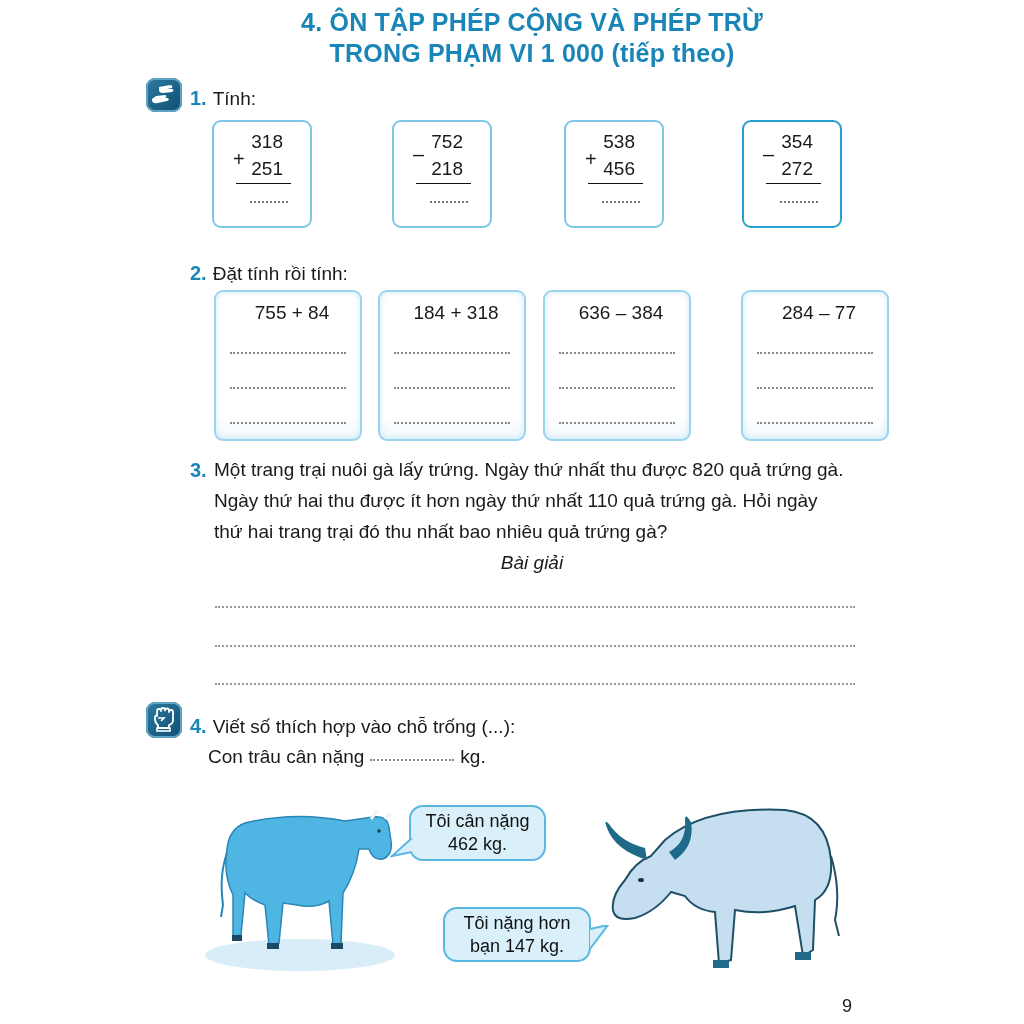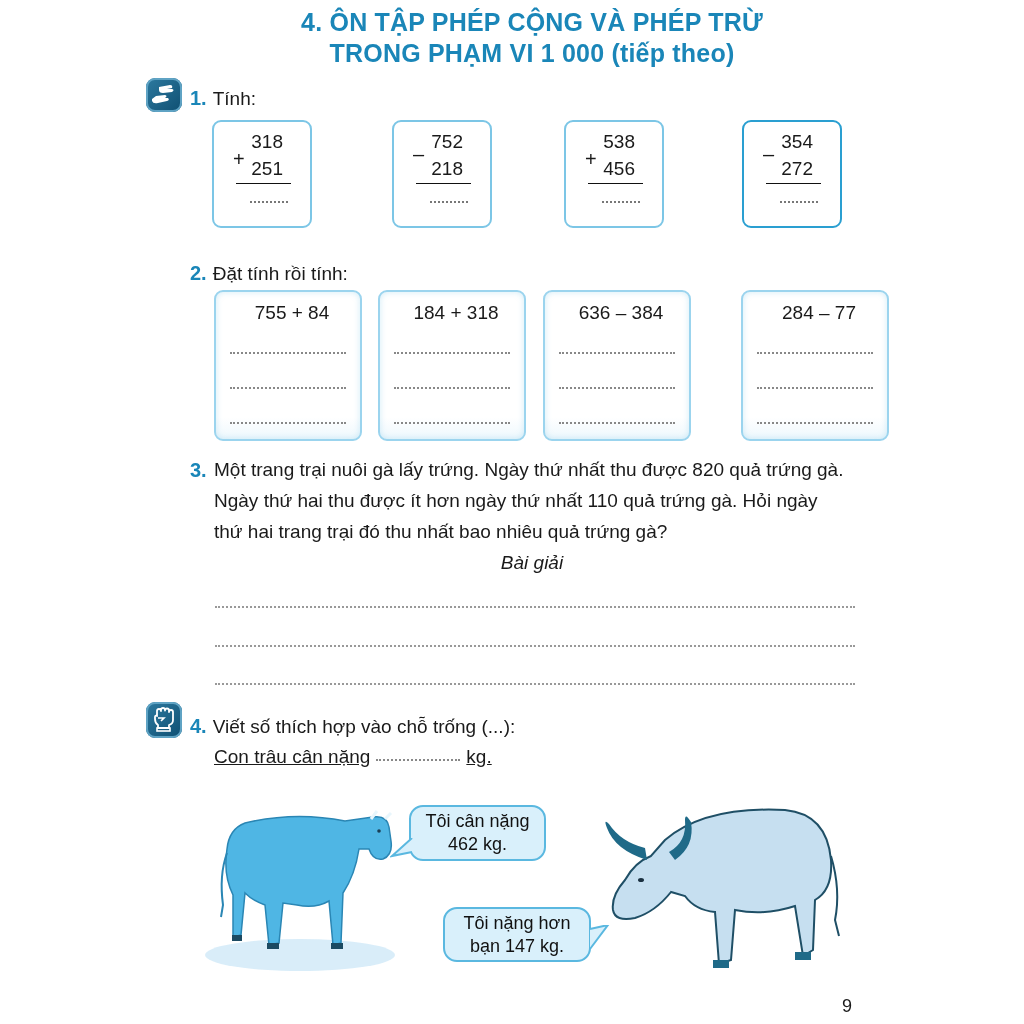--- a/index.html
+++ b/index.html
@@ -127,21 +127,21 @@
 <div class="sec-icon" style="left:146px; top:702px; width:36px; height:36px;">
   <svg width="22" height="26" viewBox="0 0 22 26">
     <path d="M4 9 V4 Q4 2 6 2 Q8 2 8 4 V3 Q8 1 10 1 Q12 1 12 3 V3.5 Q12 1.5 14 1.5 Q16 1.5 16 3.5 V5 Q16 3 18 3 Q20 3 20 5 V13 Q20 17 16 18 V21 H5 V18 Q2 16 2 12 V10 Q2 8 4 9 Z" fill="none" stroke="#fff" stroke-width="1.8" stroke-linejoin="round"></path>
     <path d="M5 11 H11 L8 14" fill="none" stroke="#fff" stroke-width="1.6"></path>
     <rect x="4" y="21" width="13" height="3" fill="none" stroke="#fff" stroke-width="1.6"></rect>
   </svg>
 </div>
 <div class="q-head" style="left:190px; top:713px;">
   <span class="num">4.</span><span>Viết số thích hợp vào chỗ trống (...):</span>
 </div>
-<div class="q-head" style="left:214px; top:744px;text-decoration:underline;">
+<div class="q-head" style="left:208px; top:744px;">
   <span>Con trâu cân nặng</span><span class="blank-inline"></span><span>kg.</span>
 </div>
 
 <svg style="position:absolute; left:205px; top:805px;" width="210" height="170" viewBox="0 0 210 170">
   <ellipse cx="95" cy="150" rx="95" ry="16" fill="#cfe9f7" opacity="0.8"></ellipse>
   <path d="M40 18 Q90 6 140 16 L168 12 Q182 10 184 22 L186 36 Q188 50 178 54 Q168 56 164 44 L154 44 Q150 70 138 88 L136 138 L128 140 L124 96 Q110 104 92 100 L78 98 L74 138 L64 140 L60 100 Q48 96 40 88 L36 130 L28 132 L28 90 Q18 70 22 44 Q24 24 40 18 Z" fill="#4fb6e4" stroke="#2a86b4" stroke-width="1.5"></path>
   <path d="M22 48 Q14 70 18 100 L16 112" fill="none" stroke="#2a86b4" stroke-width="2"></path>
   <path d="M166 14 L172 6 M180 14 L186 8" stroke="#e8f6fc" stroke-width="3"></path>
   <circle cx="174" cy="26" r="1.8" fill="#1a3f55"></circle>
   <rect x="62" y="138" width="12" height="6" fill="#1b4a62"></rect>

